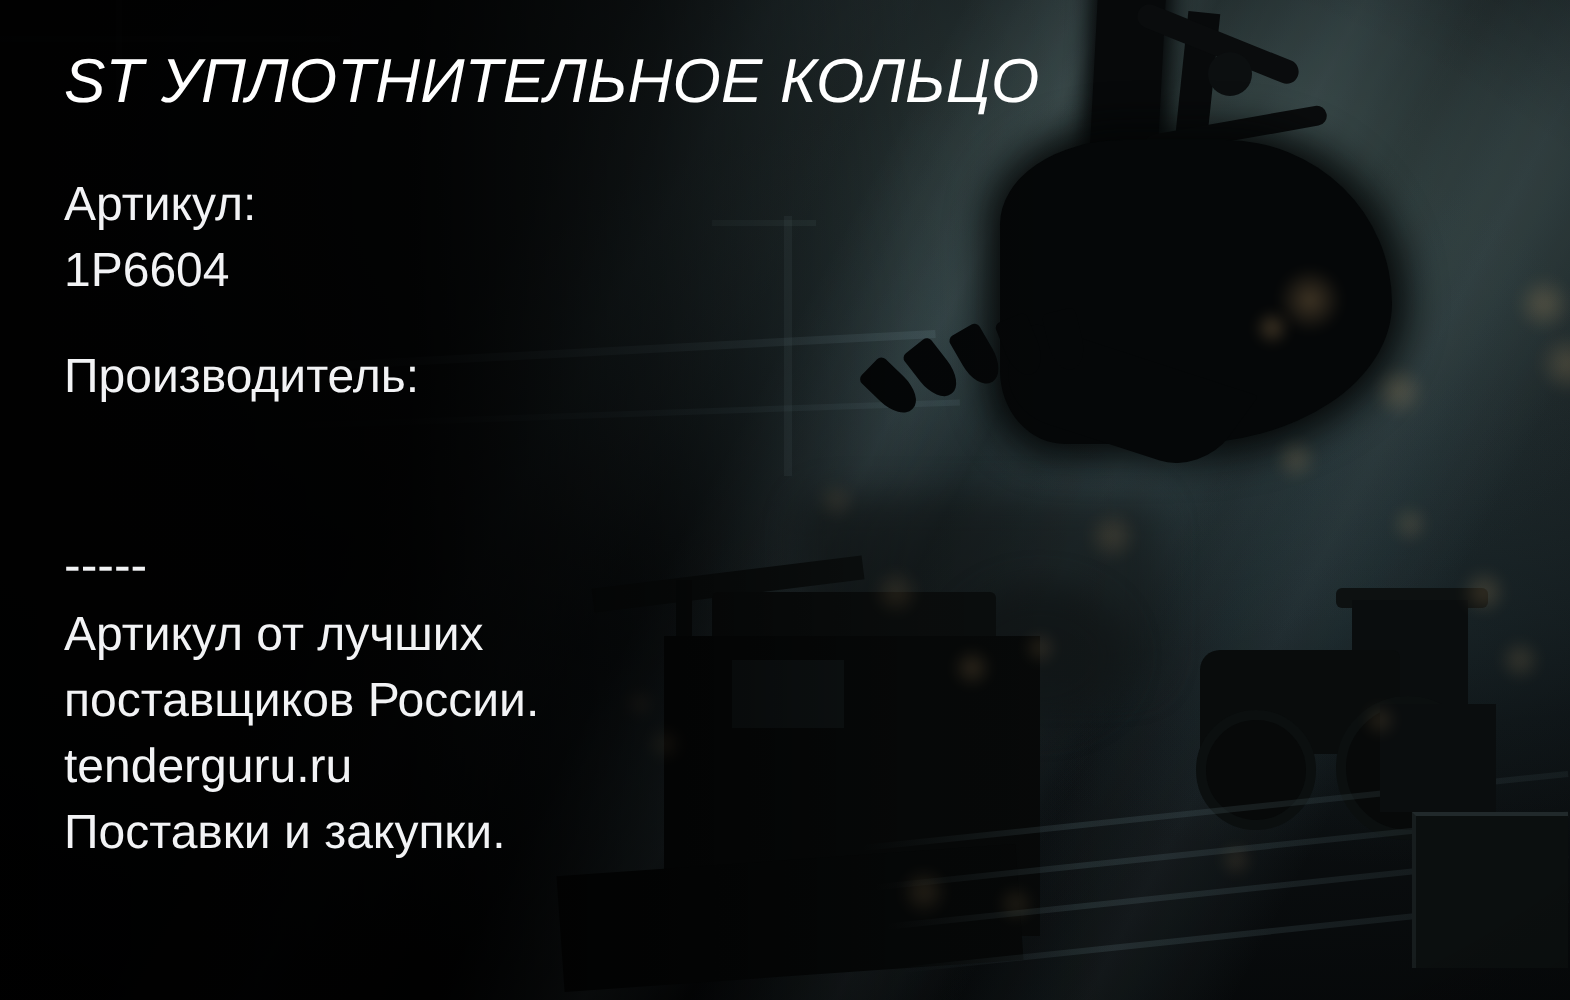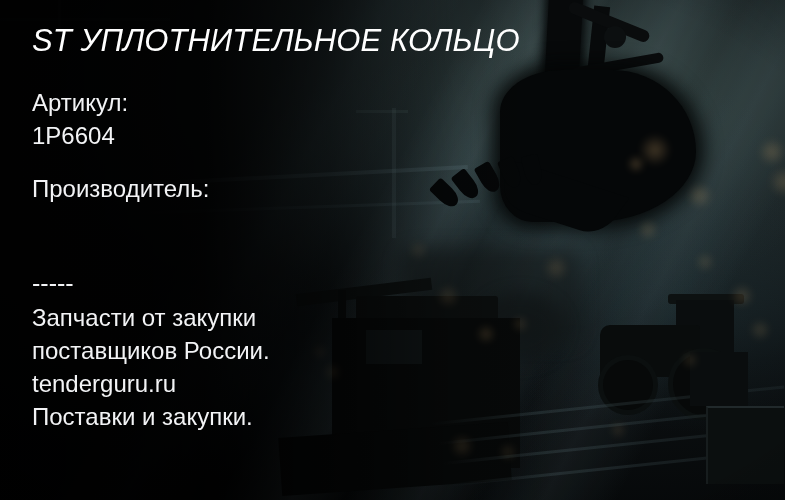--- a/index.html
+++ b/index.html
@@ -374,21 +374,21 @@
       <div class="val">1P6604</div>
     </div>
 
     <div class="block b-maker">
       <div class="lbl">Производитель:</div>
     </div>
 
     <div class="block b-promo">
       <div class="sep">-----</div>
       <div class="promo-body">
-        <div class="promo-line">Запчасти от закупки</div>
+        <div class="promo-line">Артикул от лучших</div>
         <div class="promo-line">поставщиков России.</div>
         <div class="promo-line">tenderguru.ru</div>
         <div class="promo-line">Поставки и закупки.</div>
       </div>
     </div>
 
   </div>
 </div>
 
 </body></html>

